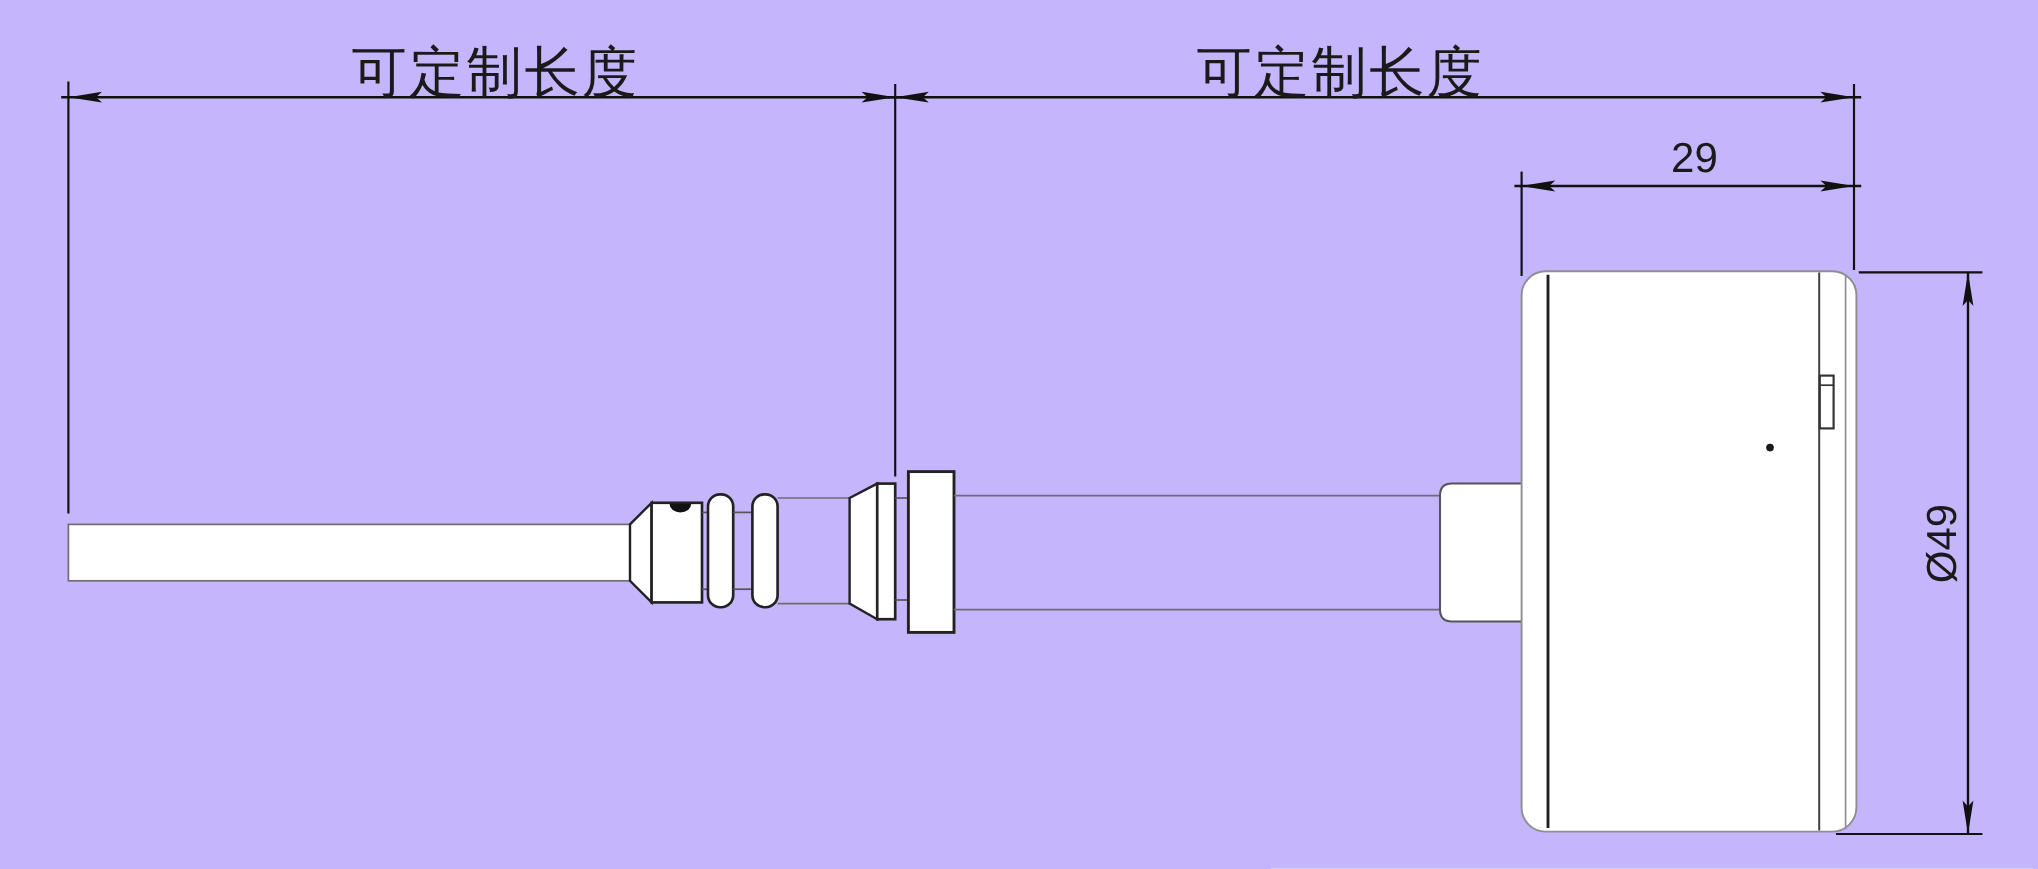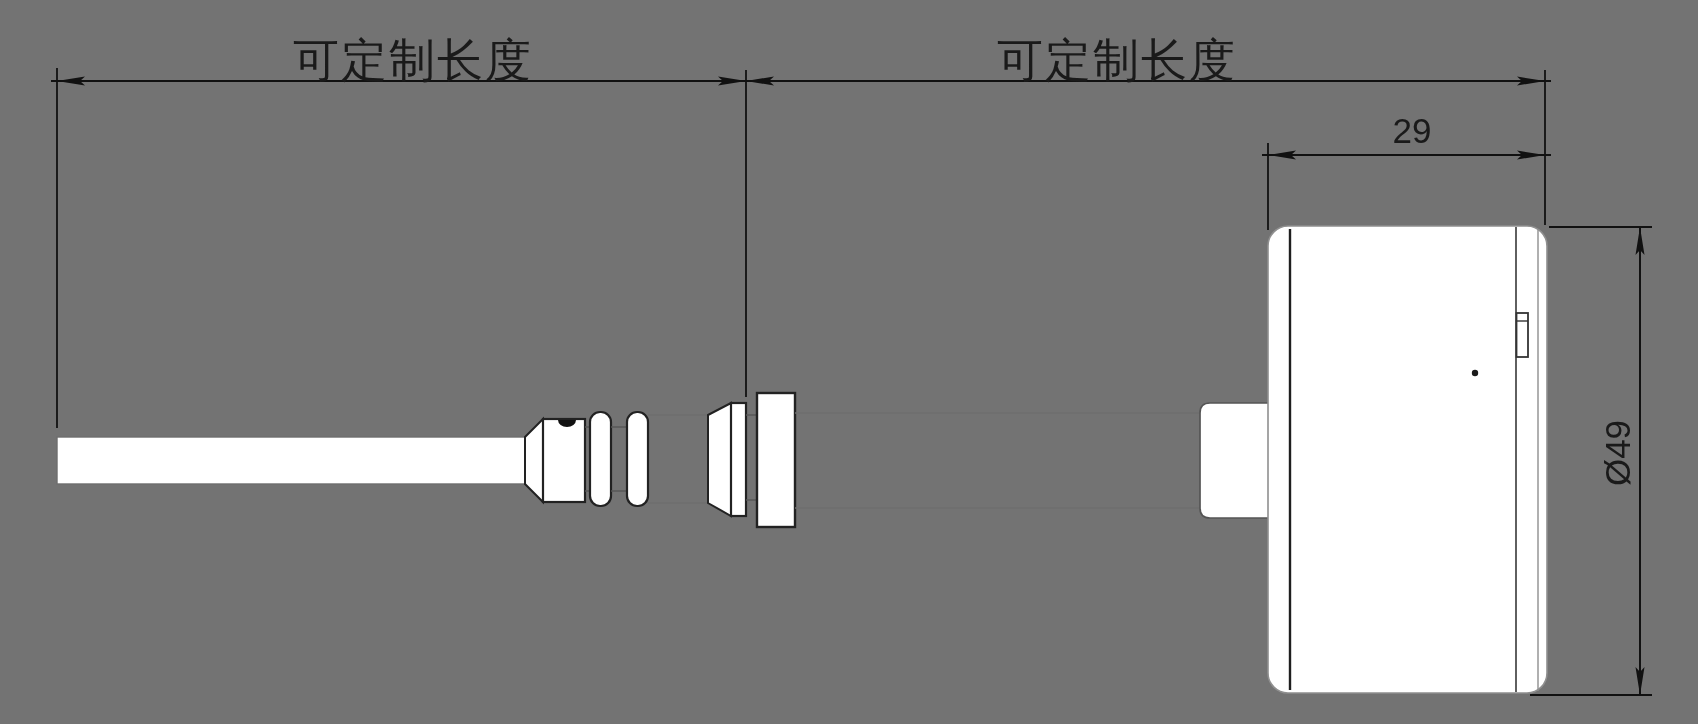--- a/index.html
+++ b/index.html
@@ -4,21 +4,21 @@
 <style>
   html, body {
     margin: 0;
     padding: 0;
     background: #ffffff;
   }
   #canvas {
     position: relative;
     width: 1698px;
     height: 724px;
-    background: #737373;
+    background: #c4b5fd;
     overflow: hidden;
     font-family: "Liberation Sans", "DejaVu Sans", sans-serif;
   }
   svg { display: block; }
   text {
     font-family: "Liberation Sans", "DejaVu Sans", sans-serif;
     fill: #1a1a1a;
   }
   .cjk { font-size: 46px; letter-spacing: 2px; }
   .num { font-size: 35px; }

